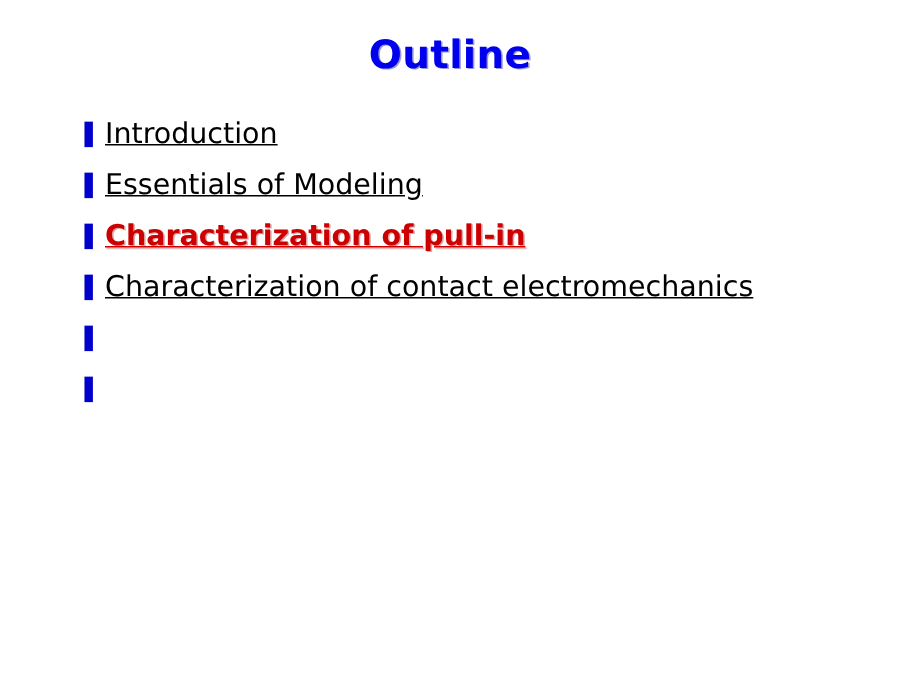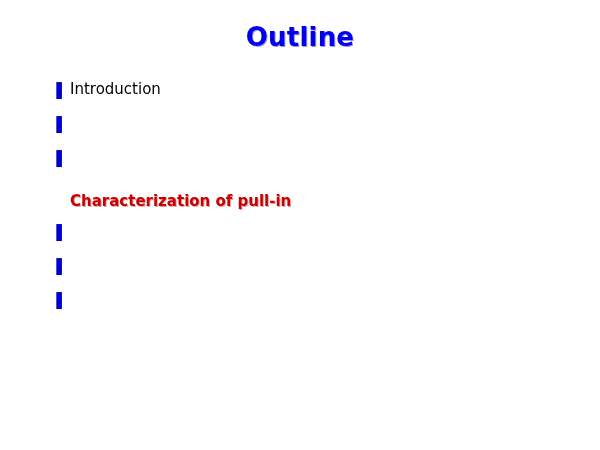--- a/index.html
+++ b/index.html
@@ -46,30 +46,30 @@
   .bullet {
     flex: 0 0 auto;
     width: 18px;
     font-size: 17px;
     line-height: 22px;
     color: #0000cc;
     font-weight: bold;
     letter-spacing: -1px;
   }
   .item-text {
-    font-size: 15px;
+    font-size: 19px;
     line-height: 22px;
     color: #000000;
     white-space: nowrap;
+    text-decoration: underline;
   }
   .outline-item.highlight .item-text {
     color: #cc0000;
     font-weight: bold;
     text-shadow: 1px 1px 0 #d8a8a8;
-    margin-top: 44px;
   }
   .outline-item.highlight .bullet {
     color: #0000cc;
   }
 </style>
 </head>
 <body>
 
 <div class="slide">
 
@@ -77,29 +77,31 @@
 
   <div class="outline-list">
 
     <div class="outline-item">
       <span class="bullet">❚</span>
       <span class="item-text">Introduction</span>
     </div>
 
     <div class="outline-item">
       <span class="bullet">❚</span>
+      <span class="item-text">Essentials of Modeling</span>
     </div>
 
     <div class="outline-item highlight">
       <span class="bullet">❚</span>
       <span class="item-text">Characterization of pull-in</span>
     </div>
 
     <div class="outline-item">
       <span class="bullet">❚</span>
+      <span class="item-text">Characterization of contact electromechanics</span>
     </div>
 
     <div class="outline-item">
       <span class="bullet">❚</span>
     </div>
 
     <div class="outline-item">
       <span class="bullet">❚</span>
     </div>
 

